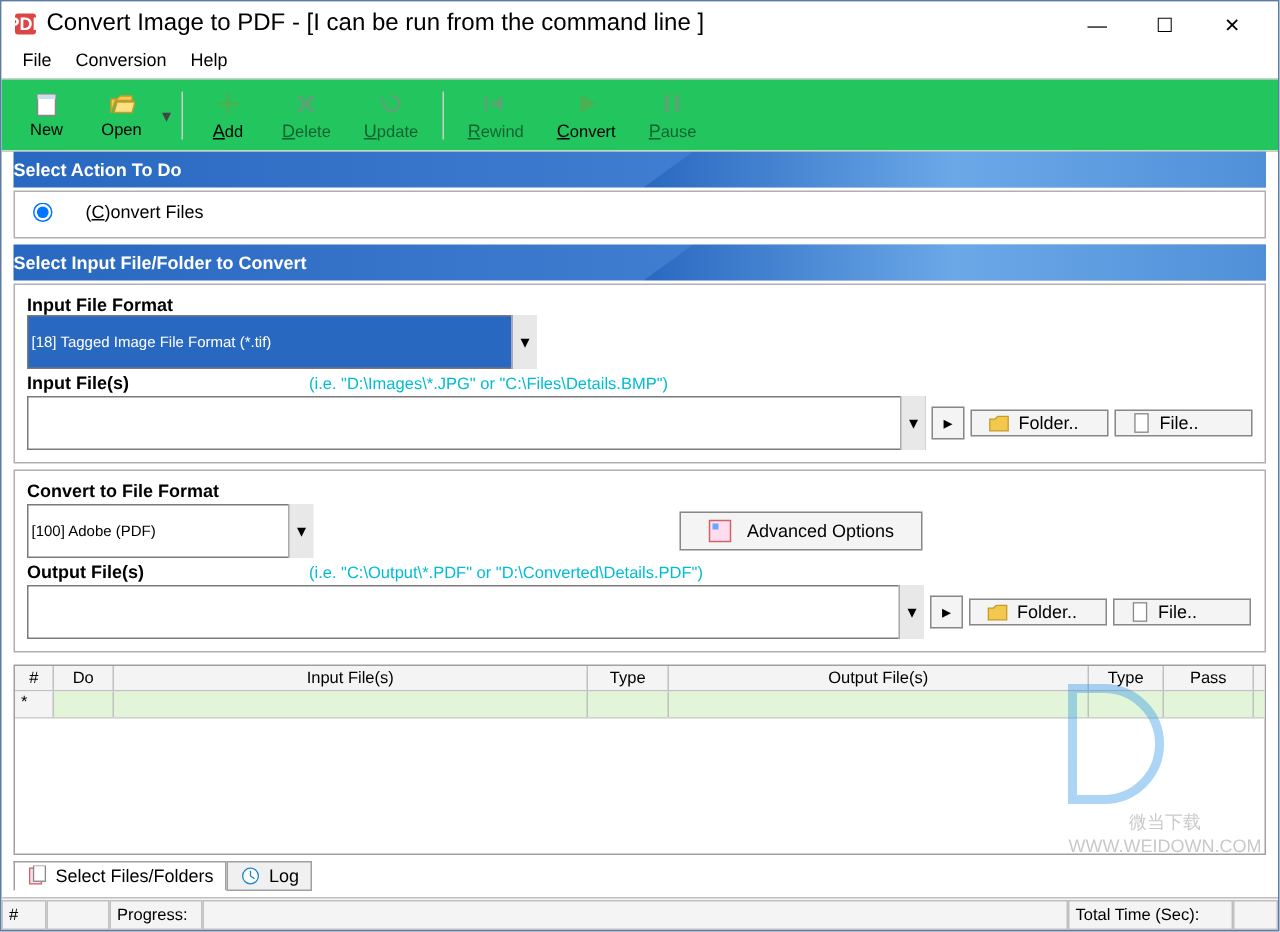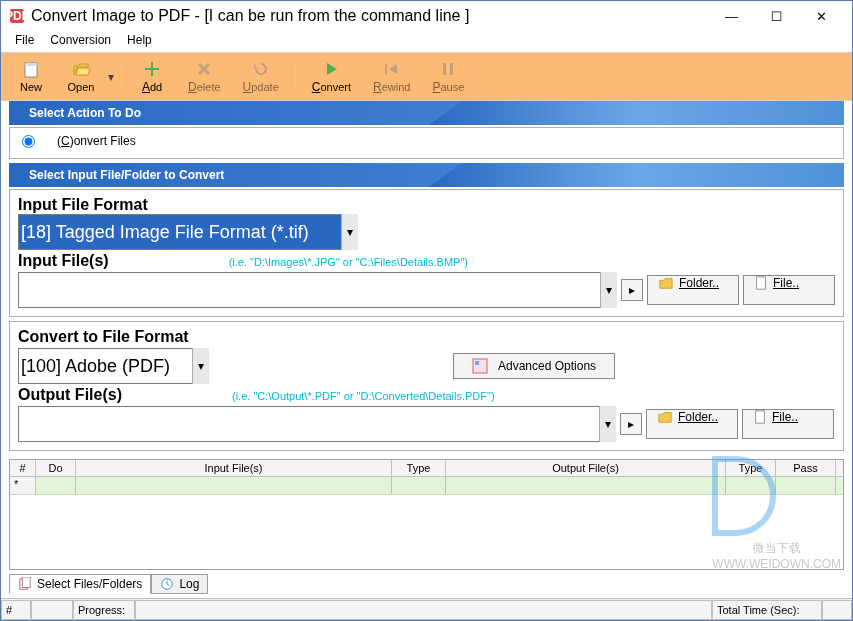--- a/index.html
+++ b/index.html
@@ -4,45 +4,45 @@
 <style>
 * { margin: 0; padding: 0; box-sizing: border-box; font-family: "Segoe UI", Tahoma, sans-serif; font-size: 12px; }
 body { width: 853px; height: 621px; background: #fff; overflow: hidden; border: 1px solid #5a7aa8; display: flex; flex-direction: column; }
 .titlebar { height: 30px; background: #fff; display: flex; align-items: center; padding: 0 8px; position: relative; }
 .titlebar-icon { width: 16px; height: 16px; margin-right: 6px; }
 .titlebar-text { font-size: 16px; color: #000; flex: 1; }
 .titlebar-controls { display: flex; }
 .titlebar-btn { width: 45px; height: 24px; display: flex; align-items: center; justify-content: center; cursor: default; font-size: 13px; font-family: Arial; }
 .menubar { height: 22px; background: #fff; display: flex; align-items: flex-start; padding: 0 6px; border-bottom: 1px solid #d0d0d0; }
 .menu-item { padding: 2px 8px; cursor: default; }
-.toolbar { height: 48px; background: #fdba74; display: flex; align-items: center; padding: 4px 6px; gap: 2px; border-bottom: 1px solid #d0d0d0; }
+.toolbar { height: 48px; background: #22c55e; display: flex; align-items: center; padding: 4px 6px; gap: 2px; border-bottom: 1px solid #d0d0d0; }
 .tool-btn { display: flex; flex-direction: column; align-items: center; justify-content: center; padding: 2px 10px; cursor: default; min-width: 48px; }
 .tool-btn.dim { opacity: 0.5; }
 .tool-btn svg { width: 18px; height: 18px; }
 .tool-btn span { font-size: 11px; margin-top: 2px; }
 .tool-btn span u { text-decoration: underline; }
 .tool-sep { width: 1px; height: 32px; background: #ccc; margin: 0 4px; }
 .tool-drop { display: flex; align-items: center; color: #444; padding: 0 1px; }
 .content { flex: 1; padding: 0; overflow: hidden; display: flex; flex-direction: column; }
-.banner { height: 24px; background: linear-gradient(to right, #2968c0 0%, #4a88d8 80%, #2968c0 100%); color: #fff; font-weight: bold; font-size: 14px; padding: 2px 20px; position: relative; margin: 0 8px 2px 8px; display: flex; align-items: center; }
+.banner { height: 24px; background: linear-gradient(to right, #2968c0 0%, #4a88d8 80%, #2968c0 100%); color: #fff; font-weight: bold; font-size: 14px; padding: 2px 0; position: relative; margin: 0 8px 2px 8px; display: flex; align-items: center; }
 .banner::after { content:""; position:absolute; right:0; top:0; bottom:0; width:415px; background: linear-gradient(to right, #2968c0, #6ba8e8, #5090d8); clip-path: polygon(8% 0, 100% 0, 100% 100%, 0 100%); }
 .banner span { position: relative; z-index: 2; }
 .panel { border: 1px solid #b0b0b0; margin: 0 8px 4px 8px; padding: 4px 8px 8px 8px; }
 .radio-row { display: flex; gap: 40px; padding: 2px 4px; }
 .radio-opt { display: flex; align-items: center; gap: 20px; }
 .radio-opt input { margin-right: 2px; }
-.label-bold { font-weight: bold; font-size: 16px; margin-top: 2px; }
+.label-bold { font-weight: bold; font-size: 12px; margin-top: 2px; }
 .hint { color: #00bcd4; font-size: 11px; margin-left: 120px; }
 .input-row { display: flex; align-items: center; gap: 4px; margin-top: 2px; }
-.combo { height: 21px; border: 1px solid #7a7a7a; font-size: 18px; padding: 17px 2px; background: #fff; }
+.combo { height: 21px; border: 1px solid #7a7a7a; font-size: 10px; padding: 17px 2px; background: #fff; }
 .combo.selected { background: #2968c0; color: #fff; }
 .dropdown-wrap { position: relative; display: inline-block; }
 .dropdown-btn { position: absolute; right: 0; top: 0; bottom: 0; width: 17px; background: #e8e8e8; border-left: 1px solid #aaa; display: flex; align-items: center; justify-content: center; }
 .sq-btn { width: 22px; height: 22px; border: 1px solid #888; background: #f4f4f4; display: flex; align-items: center; justify-content: center; }
-.btn-browse { height: 30px; border: 1px solid #888; background: #f4f4f4; padding: 0 10px; display: flex; gap: 5px; min-width: 92px; text-decoration: underline; }
+.btn-browse { height: 18px; border: 1px solid #888; background: #f4f4f4; padding: 0 10px; display: flex; align-items: center; gap: 5px; min-width: 92px; }
 .btn-adv { height: 26px; border: 1px solid #888; background: #f4f4f4; padding: 0 18px; display: flex; align-items: center; gap: 10px; margin-left: 240px; }
 .lblrow { display: flex; align-items: baseline; }
 .grid-area { margin: 4px 8px 0 8px; border: 1px solid #a0a0a0; background: #fff; flex: 1; min-height: 95px; display: flex; flex-direction: column; }
 .grid-head { display: flex; background: #f4f4f4; border-bottom: 1px solid #c0c0c0; }
 .grid-head > div { border-right: 1px solid #c0c0c0; padding: 2px 4px; text-align: center; font-size: 11px; }
 .grid-row { display: flex; background: #e2f5d8; border-bottom: 1px solid #d0d0d0; height: 18px; }
 .grid-row > div { border-right: 1px solid #c0c0c0; padding: 1px 4px; font-size: 11px; }
 .col-num { width: 26px; }
 .col-do { width: 40px; }
 .col-in { width: 316px; }
@@ -112,32 +112,32 @@
       </svg>
     <span><u>D</u>elete</span>
   </div>
   <div class="tool-btn dim">
     <svg viewBox="0 0 18 18">
         <path d="M9 3a6 6 0 1 1-5 2.7L2 4v5h5L5.3 7.3A4 4 0 1 0 9 5z" fill="#888"></path>
       </svg>
     <span><u>U</u>pdate</span>
   </div>
   <div class="tool-sep"></div>
-  <div class="tool-btn">
-    <svg viewBox="0 0 18 18">
-        <path d="M5 3v12l10-6z" fill="#4caf50"></path>
-      </svg>
-    <span><u>C</u>onvert</span>
-  </div>
   <div class="tool-btn dim">
     <svg viewBox="0 0 18 18">
         <rect x="2" y="4" width="2" height="10" fill="#888"></rect>
         <path d="M14 4v10L6 9z" fill="#888"></path>
       </svg>
     <span><u>R</u>ewind</span>
+  </div>
+  <div class="tool-btn">
+    <svg viewBox="0 0 18 18">
+        <path d="M5 3v12l10-6z" fill="#4caf50"></path>
+      </svg>
+    <span><u>C</u>onvert</span>
   </div>
   <div class="tool-btn dim">
     <svg viewBox="0 0 18 18">
         <rect x="4" y="3" width="3" height="12" fill="#888"></rect>
         <rect x="11" y="3" width="3" height="12" fill="#888"></rect>
       </svg>
     <span><u>P</u>ause</span>
   </div>
 </div>
 

